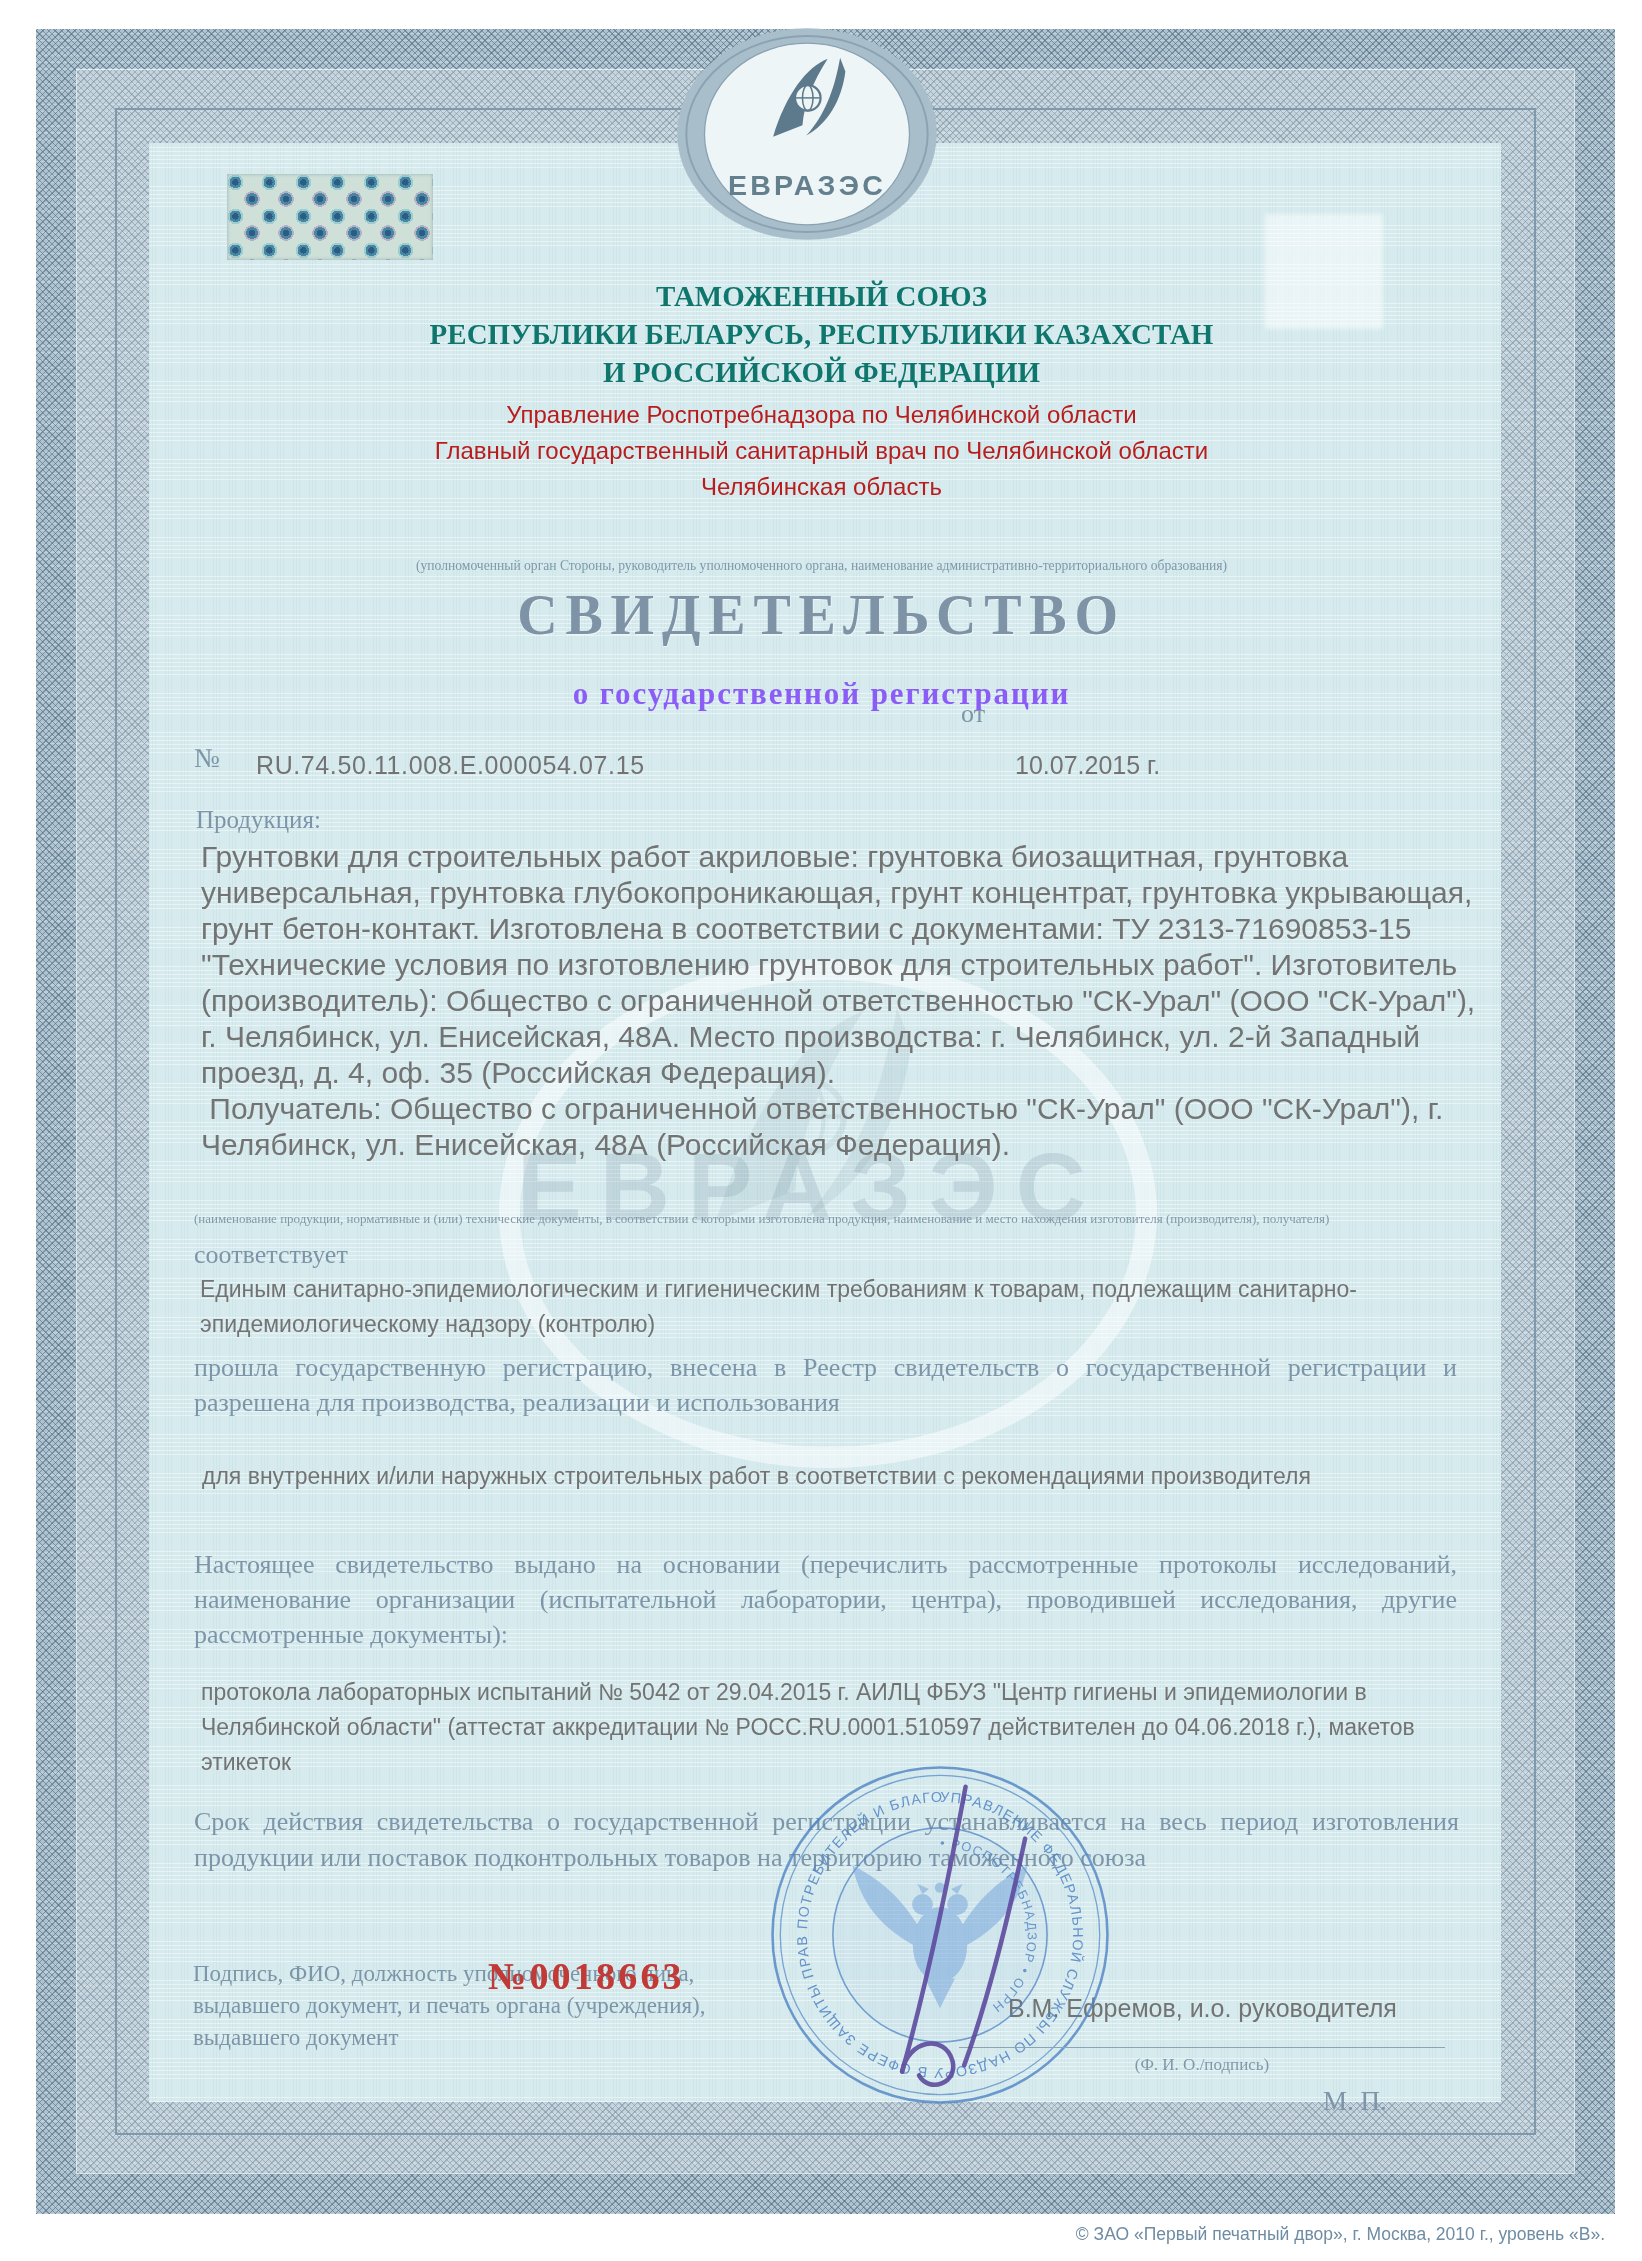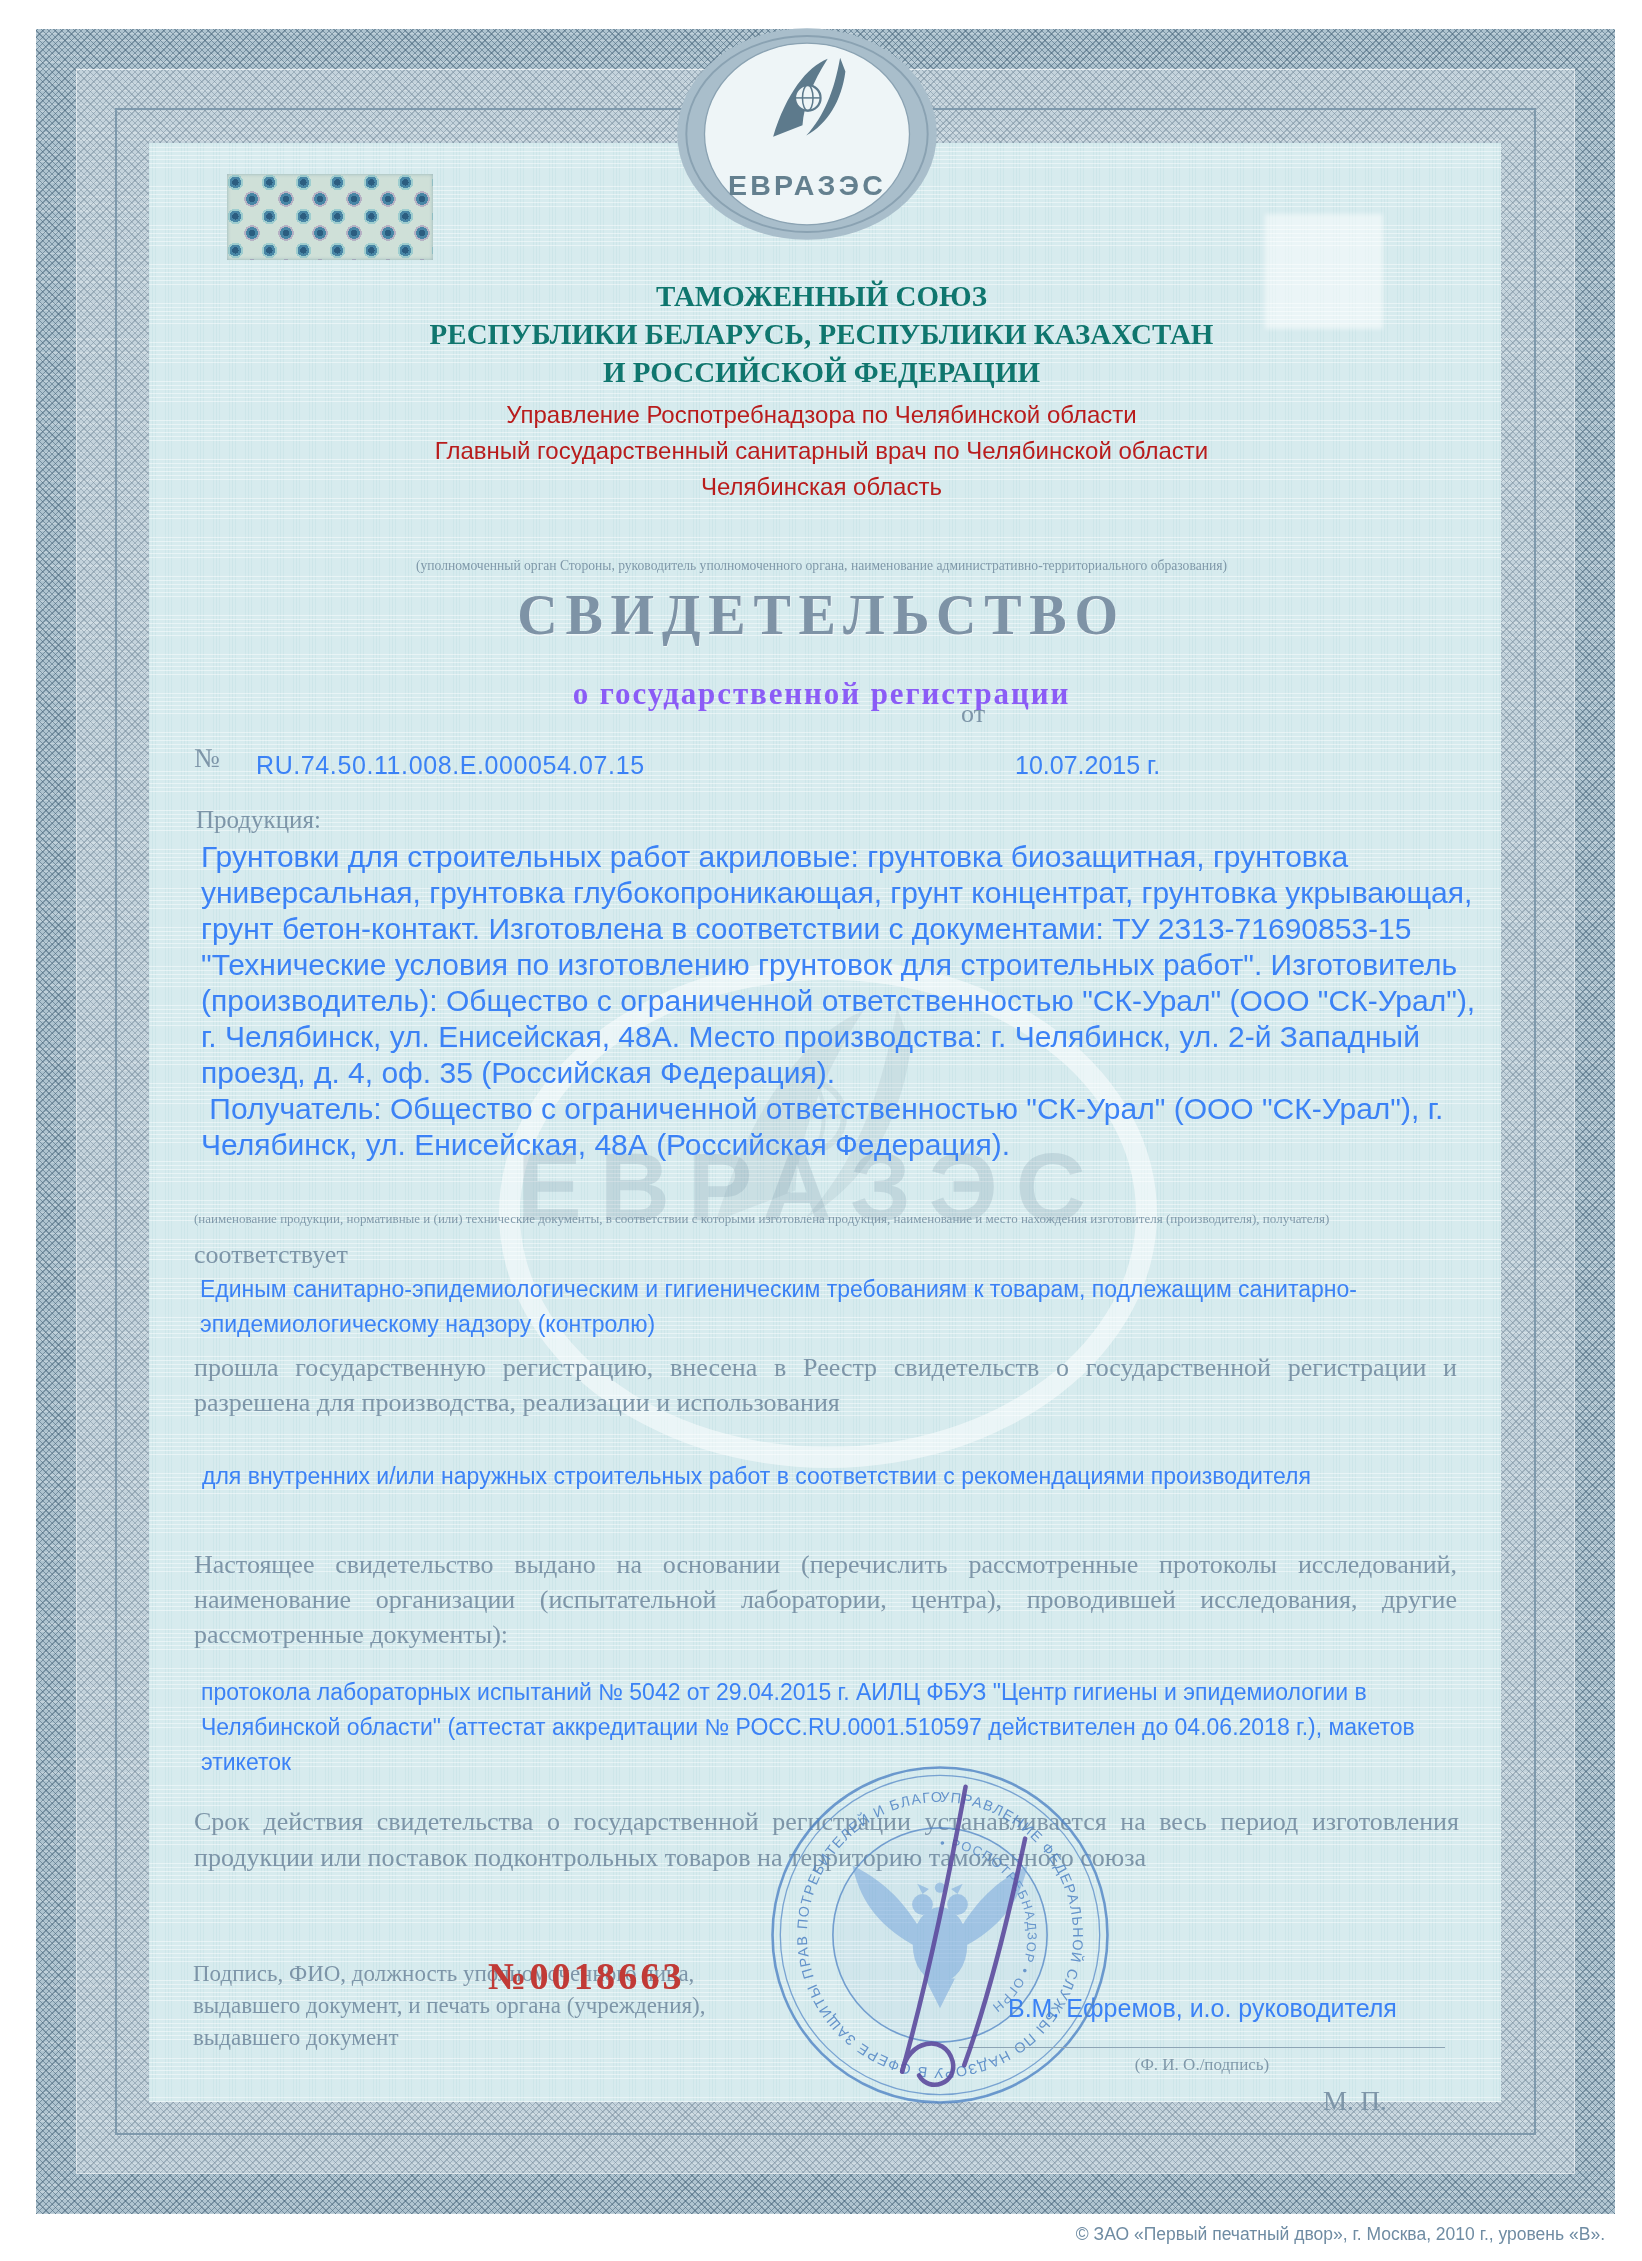--- a/index.html
+++ b/index.html
@@ -30,21 +30,21 @@
        radial-gradient(circle at 25px 25px, #2c5d80 0 3.2px, rgba(58,124,160,0.9) 3.2px 5.8px, rgba(150,120,170,0.45) 5.8px 7.8px, transparent 7.8px);
      background-size:34px 34px;
      box-shadow:0 0 3.9px rgba(90,130,150,0.5) inset;}
   .washed{position:absolute;left:1265px;top:214px;width:118px;height:115px;z-index:2;
      background:rgba(255,255,255,0.5);filter:blur(1.9px);}
   
   .badge{position:absolute;left:674px;top:25px;width:266px;height:218px;z-index:3;}
   
   .t{position:absolute;z-index:4;}
   .serifgray{color:#7d95a8;font-family:"Liberation Serif", serif;}
-  .sansdark{color:#3b82f6;font-family:"Liberation Sans", sans-serif;}
+  .sansdark{color:#737373;font-family:"Liberation Sans", sans-serif;}
   .center{left:0;width:1643px;text-align:center;}
   .hdr-caps{top:277px;font-size:29px;line-height:38px;font-weight:bold;color:#0f766e;
      text-shadow:0.3px 0.3px 0 rgba(255,255,255,0.5);}
   .hdr-org{top:397px;font-size:24px;line-height:36px;color:#b91c1c;font-family:"Liberation Sans", sans-serif;}
   .cap1{top:558px;font-size:13.6px;color:#7f98a9;}
   .title-main{top:583px;font-size:56px;font-weight:bold;letter-spacing:7.8px;color:#7e93a6;
      text-shadow:0.6px 0.6px 0 rgba(255,255,255,0.6);}
   .title-sub{top:676px;font-size:31px;font-weight:bold;letter-spacing:1.9px;color:#8b5cf6;}
   .no-label{left:194px;top:743px;font-size:27px;}
   .no-value{left:256px;top:751px;font-size:25px;letter-spacing:0.6px;}

